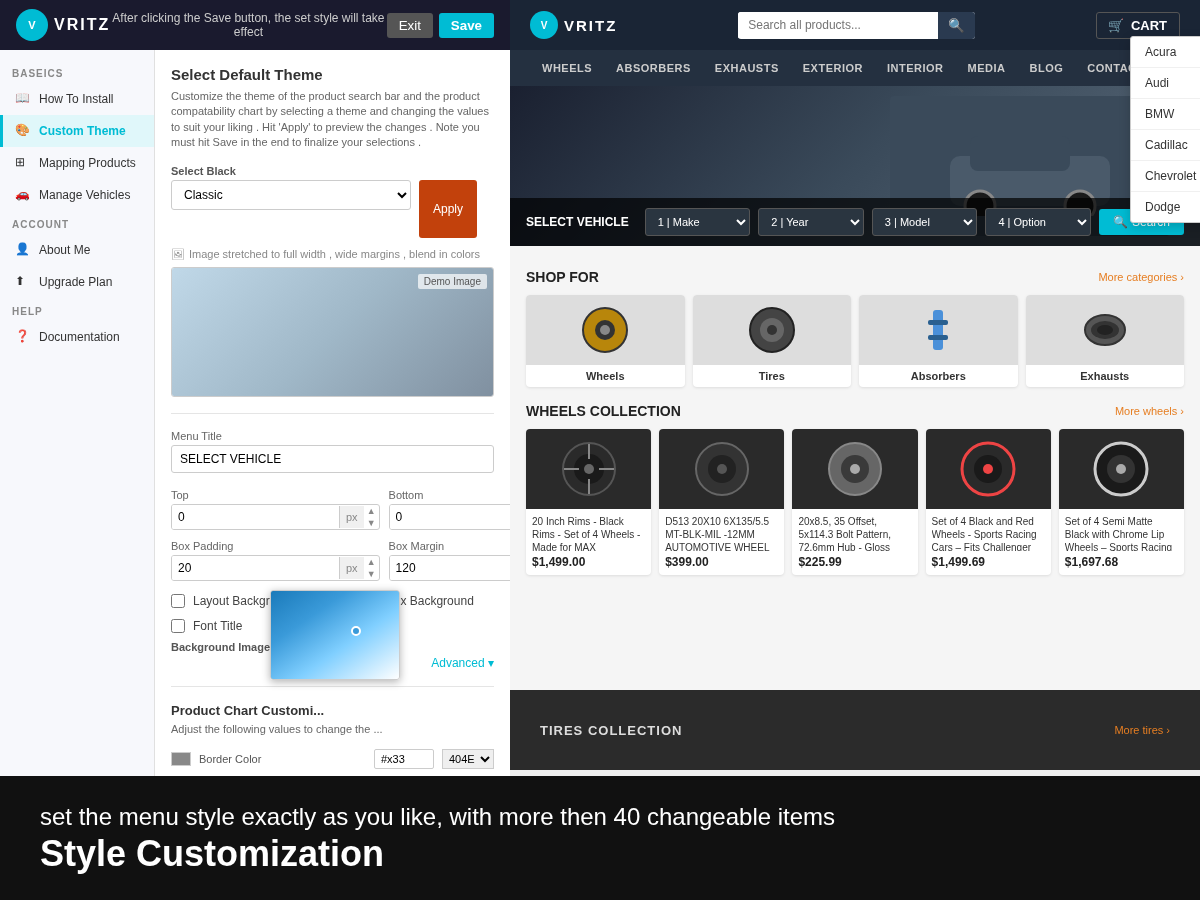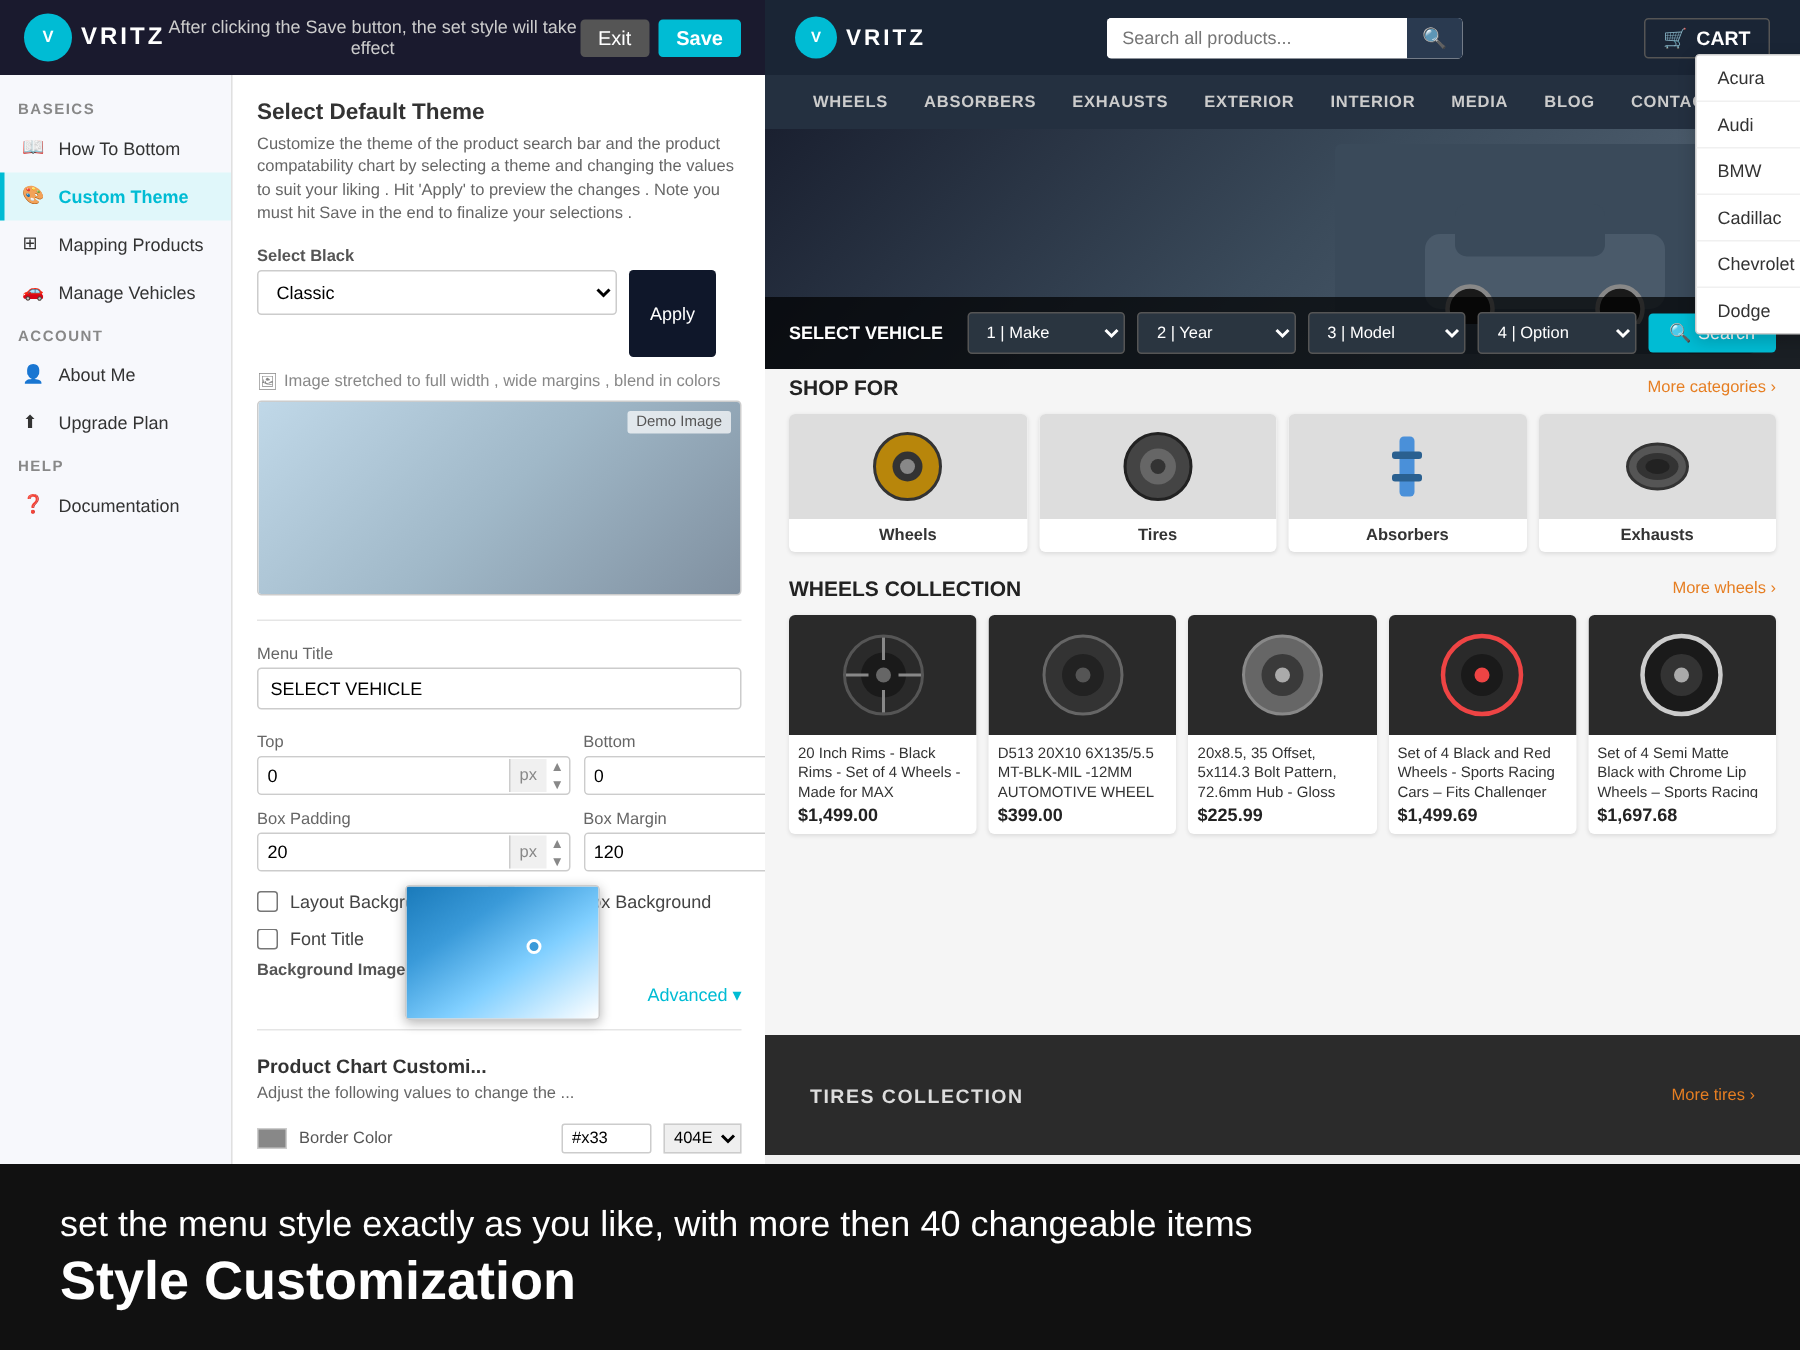--- a/index.html
+++ b/index.html
@@ -50,21 +50,21 @@
     .section-desc { font-size: 11px; color: #666; margin-bottom: 14px; line-height: 1.4; }
     .form-label { font-size: 11px; color: #555; margin-bottom: 3px; font-weight: 600; }
     .form-row { display: flex; align-items: flex-start; gap: 8px; margin-bottom: 10px; }
     .form-group { margin-bottom: 16px; }
 
     select.theme-select {
       width: 240px; padding: 6px 8px; border: 1px solid #ccc; border-radius: 3px;
       font-size: 12px; background: #fff;
     }
     .btn-apply {
-      background: #0f172a; color: #fff; border: none; padding: 22px 14px; border-radius: 3px;
+      background: #c2410c; color: #fff; border: none; padding: 22px 14px; border-radius: 3px;
       cursor: pointer; font-size: 12px;
     }
     .demo-image-label { font-size: 11px; color: #888; margin-bottom: 6px; display: flex; align-items: center; gap: 4px; }
     .demo-preview { background: #e8e8e8; border: 1px solid #ccc; height: 130px; width: 100%; border-radius: 3px; overflow: hidden; position: relative; }
     .demo-preview-inner { width: 100%; height: 100%; background: linear-gradient(135deg, #c0d8e8 0%, #a0b8c8 50%, #8090a0 100%); }
     .demo-label-overlay { position: absolute; top: 6px; right: 6px; font-size: 10px; background: rgba(255,255,255,0.7); padding: 2px 6px; border-radius: 2px; color: #555; }
 
     .divider { border: none; border-top: 1px solid #e5e5e5; margin: 16px 0; }
 
     .sub-section-title { font-size: 13px; font-weight: bold; color: #333; margin-bottom: 4px; }
@@ -168,21 +168,21 @@
       position: absolute; top: 36px; left: 620px; width: 140px;
       background: #fff; border: 1px solid #ccc; border-radius: 3px;
       box-shadow: 0 4px 12px rgba(0,0,0,0.2); z-index: 30;
     }
     #make-dropdown .dd-item {
       padding: 8px 14px; font-size: 12px; color: #333; cursor: pointer; border-bottom: 1px solid #f0f0f0;
     }
     #make-dropdown .dd-item:last-child { border-bottom: none; }
 
     
-    #shop-content { padding: 4px 16px; background: #f5f5f5; overflow-y: auto; height: calc(770px - 50px - 36px - 160px); }
+    #shop-content { padding: 23px 16px; background: #f5f5f5; overflow-y: auto; height: calc(770px - 50px - 36px - 160px); }
 
     .shop-section-header { display: flex; justify-content: space-between; align-items: center; margin-bottom: 10px; }
     .shop-section-title { font-size: 14px; font-weight: bold; color: #222; text-transform: uppercase; }
     .shop-more-link { color: #e67e22; font-size: 11px; cursor: pointer; }
 
     .category-grid { display: grid; grid-template-columns: repeat(4, 1fr); gap: 8px; margin-bottom: 16px; }
     .category-item { background: #fff; border-radius: 4px; overflow: hidden; text-align: center; box-shadow: 0 1px 3px rgba(0,0,0,0.1); }
     .category-img { height: 70px; background: #ddd; display: flex; align-items: center; justify-content: center; }
     .category-img svg { width: 50px; height: 50px; }
     .category-label { font-size: 11px; color: #333; padding: 5px 4px; font-weight: 600; }
@@ -214,21 +214,21 @@
     <button class="btn-exit">Exit</button>
     <button class="btn-save">Save</button>
   </div>
 
   <div id="panel-body">
 
     <div id="sidebar">
       <div class="sidebar-section-label">BASEICS</div>
       <div class="sidebar-item">
         <span class="sidebar-icon">📖</span>
-        <span>How To Bottom</span>
+        <span>How To Install</span>
       </div>
       <div class="sidebar-item active">
         <span class="sidebar-icon">🎨</span>
         <span>Custom Theme</span>
       </div>
       <div class="sidebar-item">
         <span class="sidebar-icon">⊞</span>
         <span>Mapping Products</span>
       </div>
       <div class="sidebar-item">

